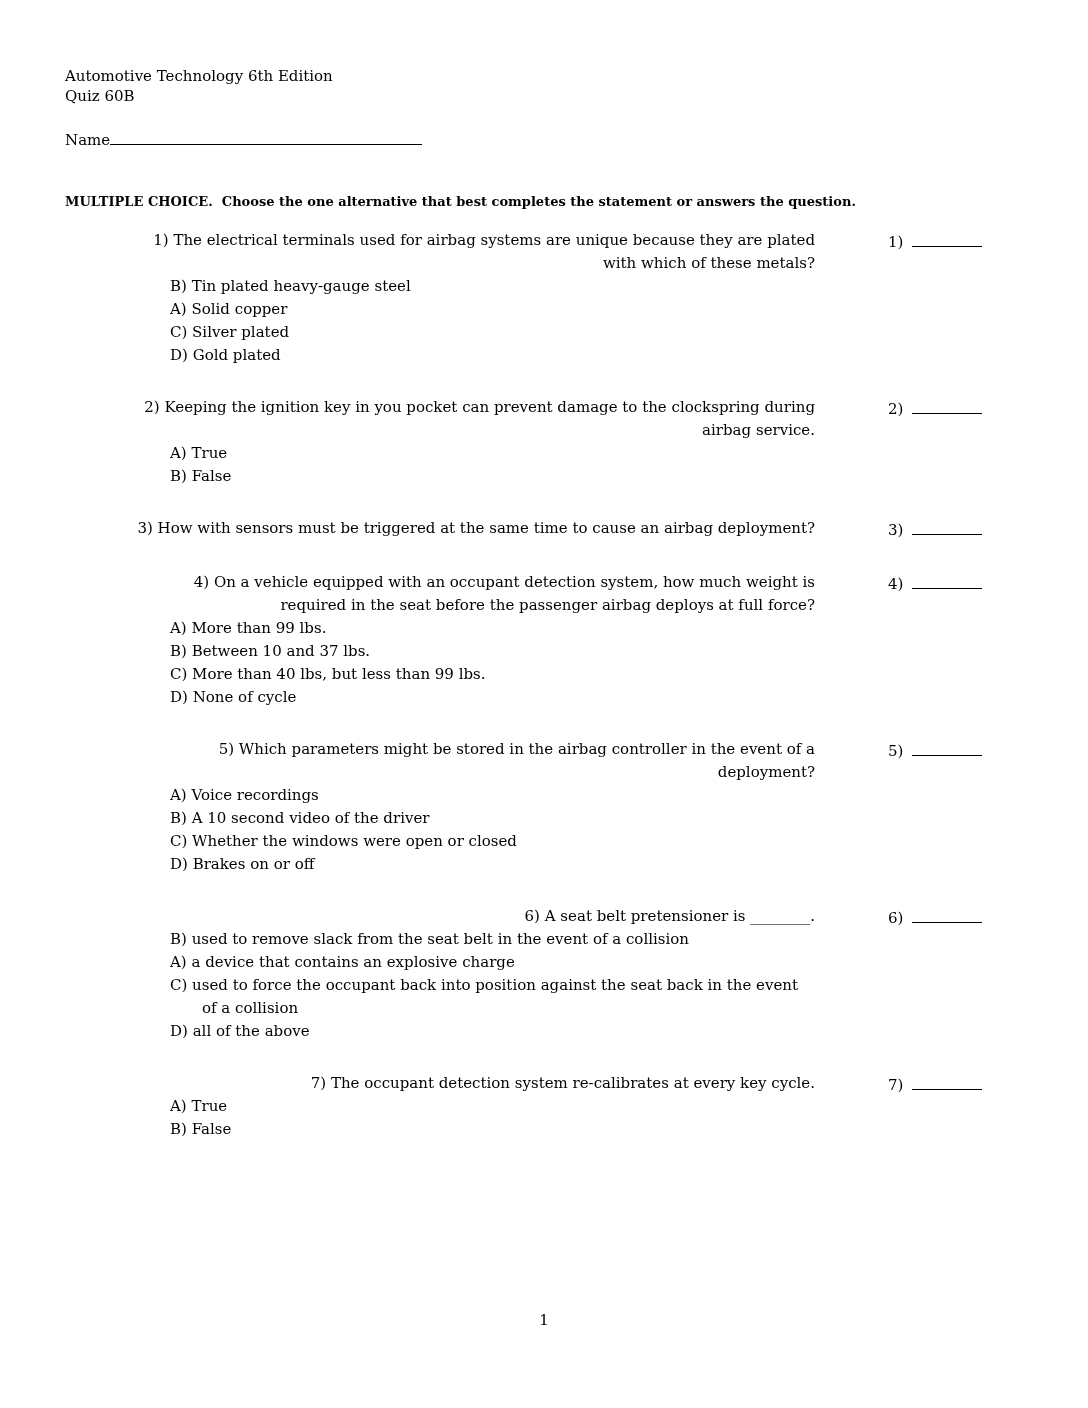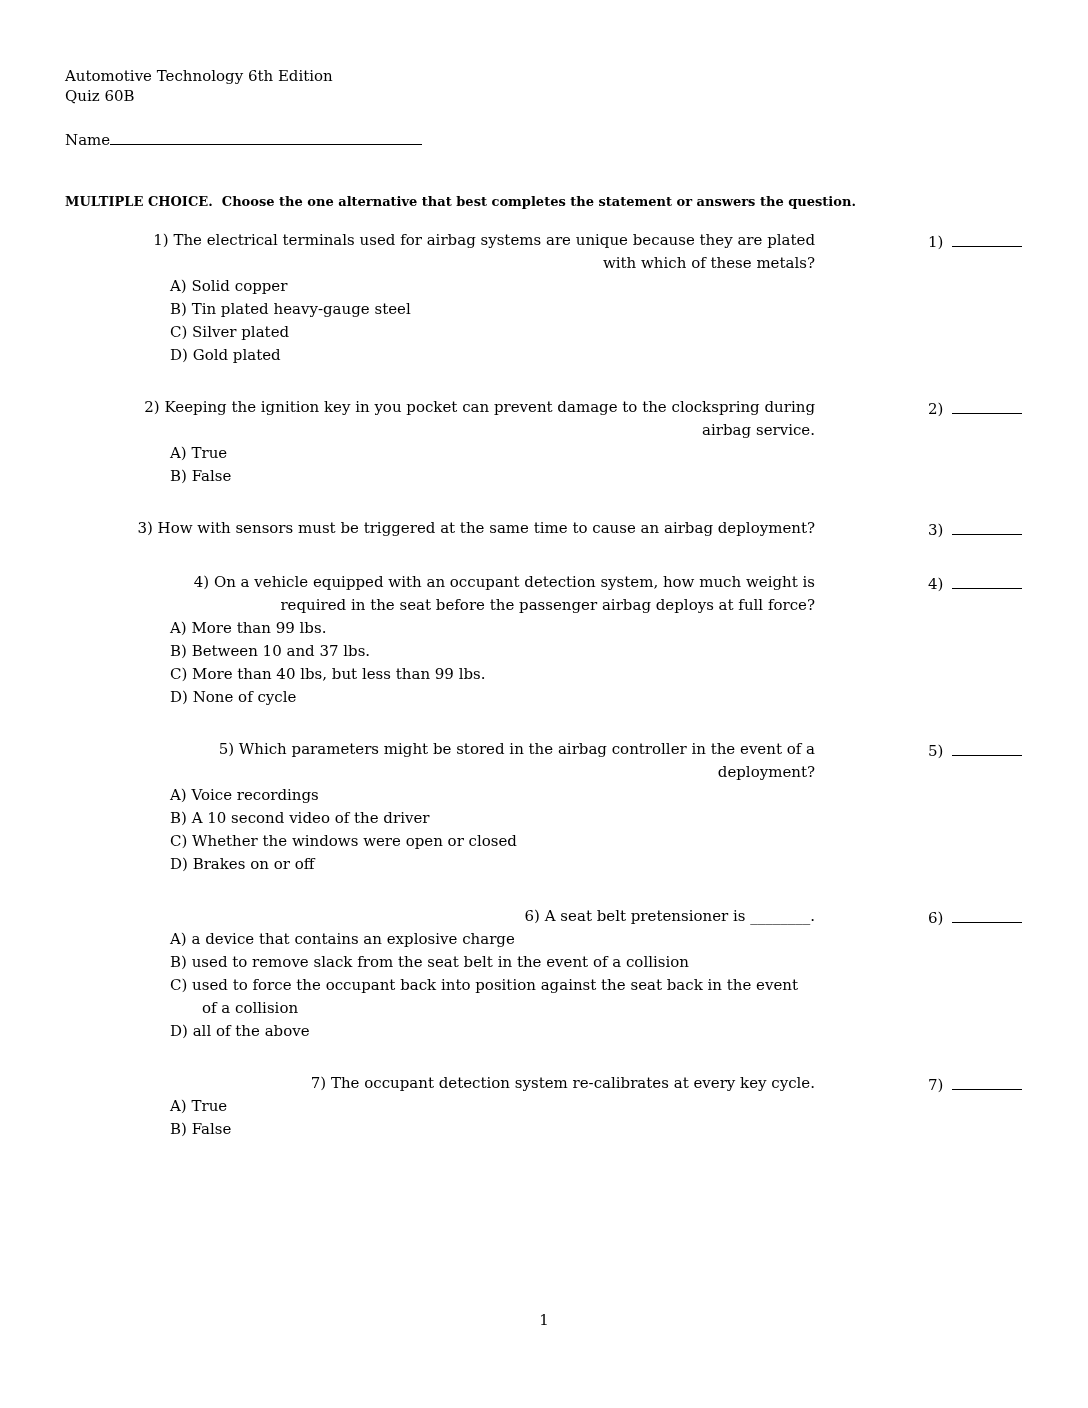--- a/index.html
+++ b/index.html
@@ -5,21 +5,21 @@
   html, body { margin: 0; padding: 0; background: #ffffff; }
   .page {
     position: relative;
     width: 1088px;
     height: 1408px;
     background: #ffffff;
     color: #000000;
     font-family: "DejaVu Serif", serif;
     font-size: 15px;
     box-sizing: border-box;
-    padding: 66px 60px 0 65px;
+    padding: 66px 100px 0 65px;
     overflow: hidden;
   }
   .doc-header { line-height: 20px; }
   .doc-header div { margin: 0; }
   .name-row { margin-top: 22px; height: 22px; }
   .name-line {
     display: inline-block;
     width: 312px;
     border-bottom: 1px solid #000;
     height: 16px;
@@ -70,22 +70,22 @@
   </div>
 
   <div class="instructions">MULTIPLE CHOICE.&nbsp; Choose the one alternative that best completes the statement or answers the question.</div>
 
   <div class="questions">
 
     <div class="question">
       <div class="q-main">
         <p class="q-text"><span>1)</span> <span>The electrical terminals used for airbag systems are unique because they are plated with which of these metals?</span></p>
         <div class="options">
+          <p class="option">B) Tin plated heavy-gauge steel</p>
           <p class="option">A) Solid copper</p>
-          <p class="option">B) Tin plated heavy-gauge steel</p>
           <p class="option">C) Silver plated</p>
           <p class="option">D) Gold plated</p>
         </div>
       </div>
       <div class="q-ans">
         <span>1)</span><span class="ans-line"></span>
       </div>
     </div>
 
     <div class="question">
@@ -137,22 +137,22 @@
       </div>
       <div class="q-ans">
         <span>5)</span><span class="ans-line"></span>
       </div>
     </div>
 
     <div class="question">
       <div class="q-main">
         <p class="q-text"><span>6)</span> <span>A seat belt pretensioner is ________.</span></p>
         <div class="options">
+          <p class="option">B) used to remove slack from the seat belt in the event of a collision</p>
           <p class="option">A) a device that contains an explosive charge</p>
-          <p class="option">B) used to remove slack from the seat belt in the event of a collision</p>
           <p class="option">C) used to force the occupant back into position against the seat back in the event of a collision</p>
           <p class="option">D) all of the above</p>
         </div>
       </div>
       <div class="q-ans">
         <span>6)</span><span class="ans-line"></span>
       </div>
     </div>
 
     <div class="question">

